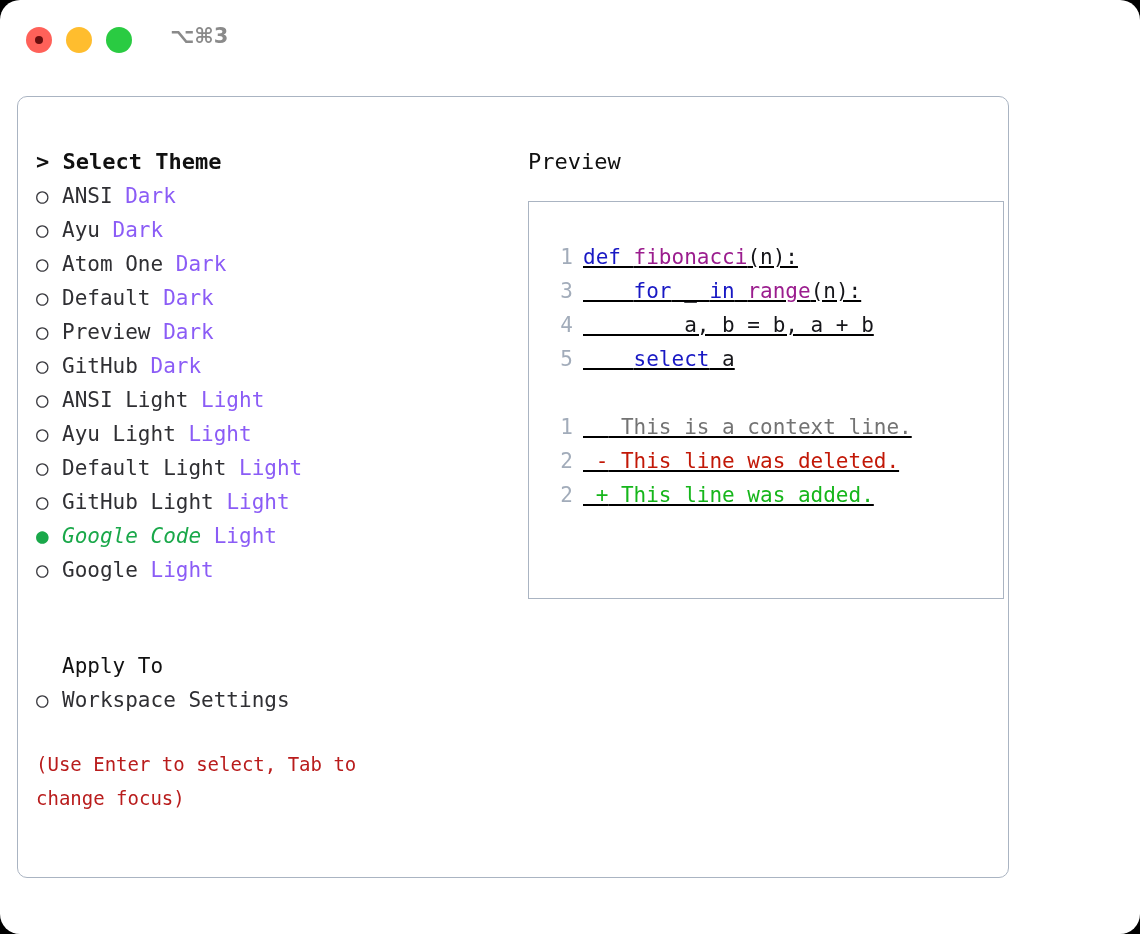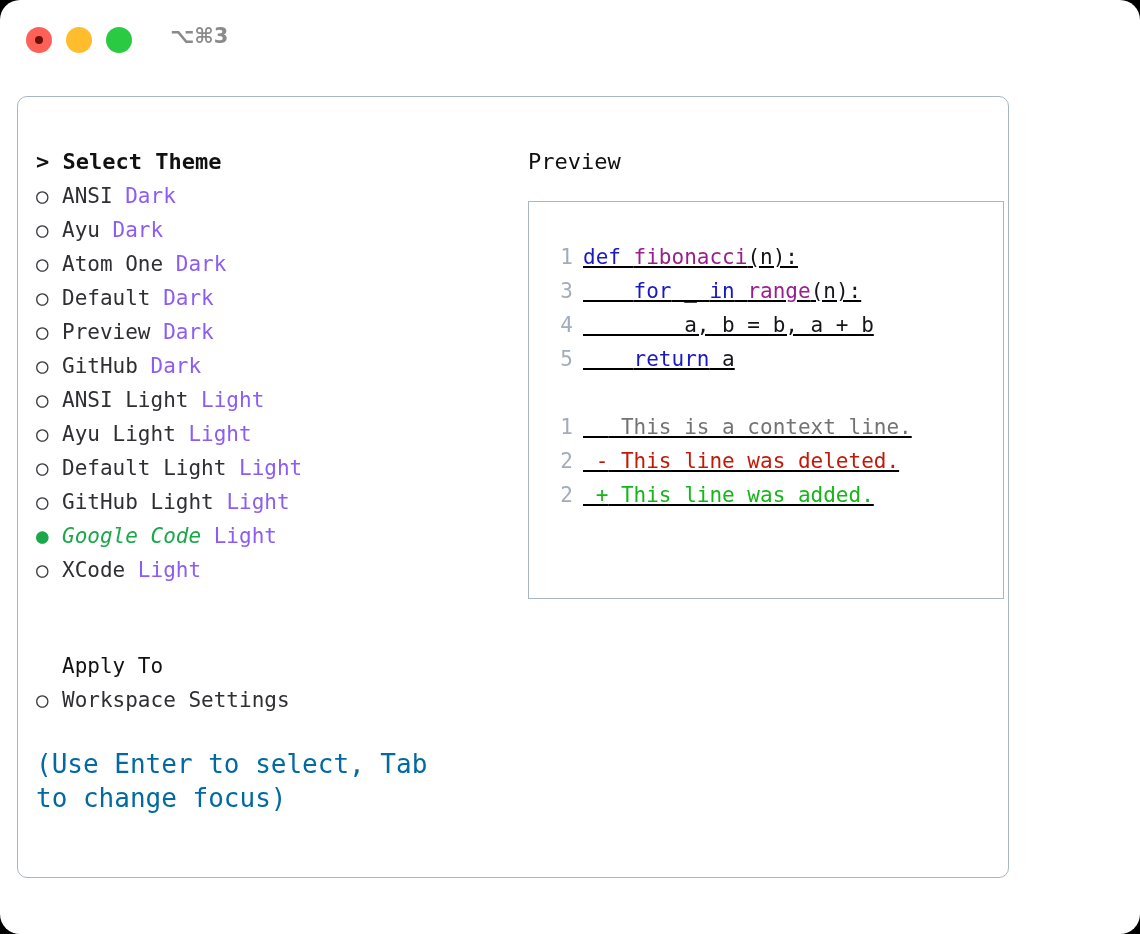--- a/index.html
+++ b/index.html
@@ -114,23 +114,23 @@
     line-height: 34px;
     color: #111111;
     white-space: pre;
     padding-left: 26px;
     margin-top: 30px;
   }
   .spacer-lg { height: 32px; }
   .spacer-sm { height: 30px; }
 
   .hint {
-    font-size: 26px;
-    line-height: 34px;
-    color: #0369a1;
+    font-size: 19px;
+    line-height: 34px;
+    color: #b91c1c;
     width: 400px;
     white-space: pre-wrap;
   }
 
   
   .right-col {
     position: absolute;
     left: 482px;
     top: 48px;
     width: 492px;
@@ -201,21 +201,21 @@
           <div class="opt-row"><span class="bullet">○</span><span class="opt-name">Ayu </span><span class="opt-tag">Dark</span></div>
           <div class="opt-row"><span class="bullet">○</span><span class="opt-name">Atom One </span><span class="opt-tag">Dark</span></div>
           <div class="opt-row"><span class="bullet">○</span><span class="opt-name">Default </span><span class="opt-tag">Dark</span></div>
           <div class="opt-row"><span class="bullet">○</span><span class="opt-name">Preview </span><span class="opt-tag">Dark</span></div>
           <div class="opt-row"><span class="bullet">○</span><span class="opt-name">GitHub </span><span class="opt-tag">Dark</span></div>
           <div class="opt-row"><span class="bullet">○</span><span class="opt-name">ANSI Light </span><span class="opt-tag">Light</span></div>
           <div class="opt-row"><span class="bullet">○</span><span class="opt-name">Ayu Light </span><span class="opt-tag">Light</span></div>
           <div class="opt-row"><span class="bullet">○</span><span class="opt-name">Default Light </span><span class="opt-tag">Light</span></div>
           <div class="opt-row"><span class="bullet">○</span><span class="opt-name">GitHub Light </span><span class="opt-tag">Light</span></div>
           <div class="opt-row selected"><span class="bullet on">●</span><span class="opt-name">Google Code </span><span class="opt-tag">Light</span></div>
-          <div class="opt-row"><span class="bullet">○</span><span class="opt-name">XCode </span><span class="opt-tag">Light</span></div>
+          <div class="opt-row"><span class="bullet">○</span><span class="opt-name">Google </span><span class="opt-tag">Light</span></div>
         </div>
 
       <div class="spacer-lg"></div>
 
       <div class="section-label">Apply To</div>
       <div id="apply-list">
           <div class="opt-row"><span class="bullet">○</span><span class="opt-name">Workspace Settings</span></div>
         </div>
 
       <div class="spacer-sm"></div>
@@ -224,21 +224,21 @@
     </div>
 
     <div class="right-col">
       <div class="preview-title">Preview</div>
       <div class="preview-box">
         <div class="code-area">
           <div id="code-lines">
               <div class="code-line"><span class="ln">1</span><span class="kw">def </span><span class="fn">fibonacci</span><span class="plain">(n):</span></div>
               <div class="code-line"><span class="ln">3</span><span class="plain">    </span><span class="kw">for</span><span class="plain"> _ </span><span class="kw">in</span><span class="plain"> </span><span class="fn">range</span><span class="plain">(n):</span></div>
               <div class="code-line"><span class="ln">4</span><span class="plain">        a, b = b, a + b</span></div>
-              <div class="code-line"><span class="ln">5</span><span class="plain">    </span><span class="kw">return</span><span class="plain"> a</span></div>
+              <div class="code-line"><span class="ln">5</span><span class="plain">    </span><span class="kw">select</span><span class="plain"> a</span></div>
             </div>
           <div class="diff-gap"></div>
           <div id="diff-lines">
               <div class="code-line"><span class="ln">1</span><span class="ctx">  </span><span class="ctx"> This is a context line.</span></div>
               <div class="code-line"><span class="ln">2</span><span class="del"> -</span><span class="del"> This line was deleted.</span></div>
               <div class="code-line"><span class="ln">2</span><span class="add"> +</span><span class="add"> This line was added.</span></div>
             </div>
         </div>
       </div>
     </div>

